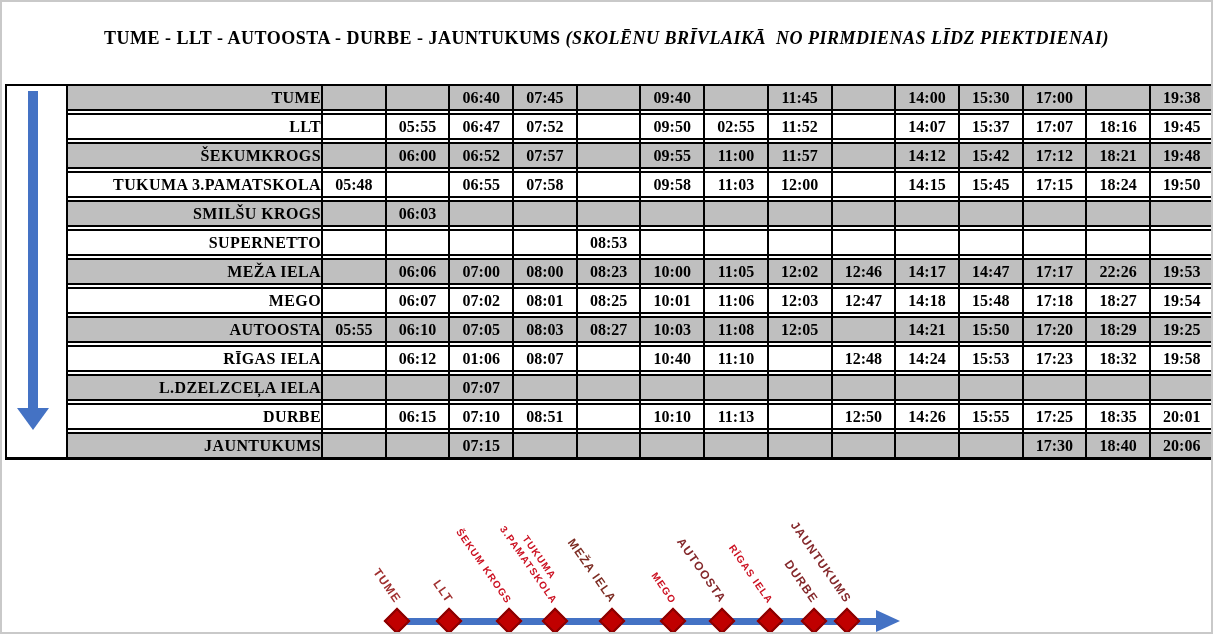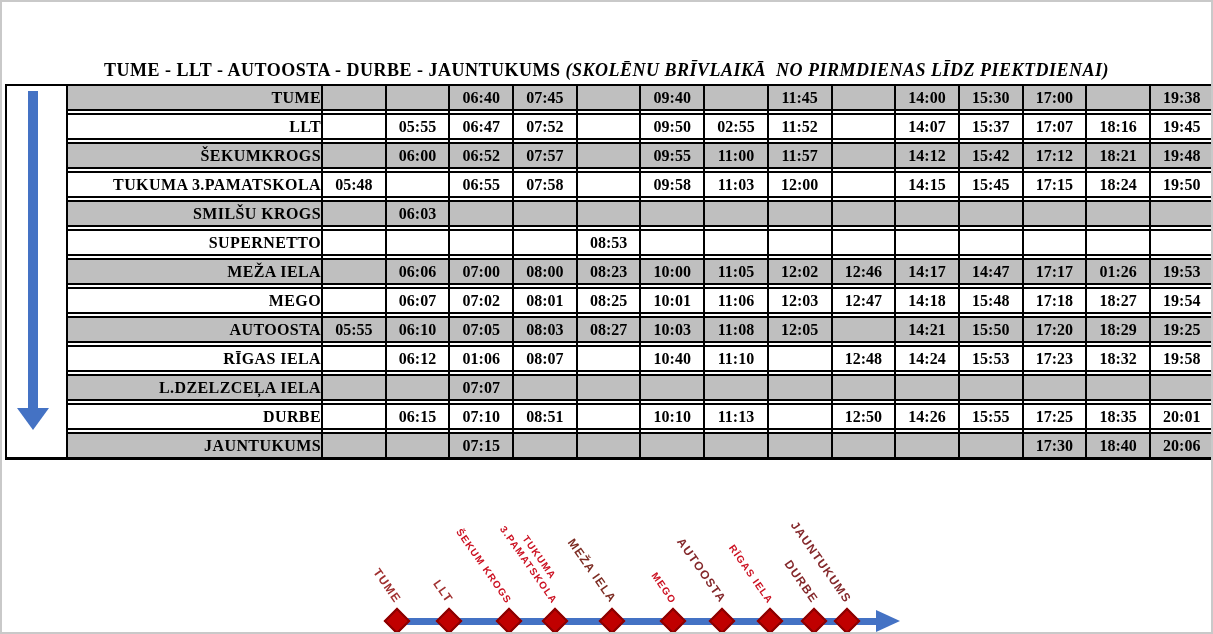--- a/index.html
+++ b/index.html
@@ -6,21 +6,21 @@
   body {
     width:1213px; height:634px; position:relative; overflow:hidden;
     background:#ffffff; box-sizing:border-box;
     border:2px solid var(--page-border, #c9c9c9);
     font-family:"Liberation Serif", serif; color:#000;
   }
   
   .title {
     position:absolute; top:26px; left:0; width:100%;
     text-align:center; font-weight:bold; font-size:18px;
-    letter-spacing:0.5px; white-space:pre;margin-top:32px;
+    letter-spacing:0.5px; white-space:pre;
   }
   .title .note { font-style:italic; }
   
   table.tt {
     position:absolute; left:3px; top:82px; width:1208px;
     border-collapse:collapse; table-layout:fixed;
     border:2px solid #000; border-bottom:3px solid #000;
   }
   table.tt td { border:2px solid #000; padding:0; overflow:hidden; }
   tr.data { height:23px; }
@@ -303,21 +303,21 @@
         <td class="time">07:00</td>
         <td class="time">08:00</td>
         <td class="time">08:23</td>
         <td class="time">10:00</td>
         <td class="time">11:05</td>
         <td class="time">12:02</td>
         <td class="time">12:46</td>
         <td class="time">14:17</td>
         <td class="time">14:47</td>
         <td class="time">17:17</td>
-        <td class="time">01:26</td>
+        <td class="time">22:26</td>
         <td class="time">19:53</td>
       </tr>
       <tr class="sp">
         <td></td>
         <td></td>
         <td></td>
         <td></td>
         <td></td>
         <td></td>
         <td></td>

